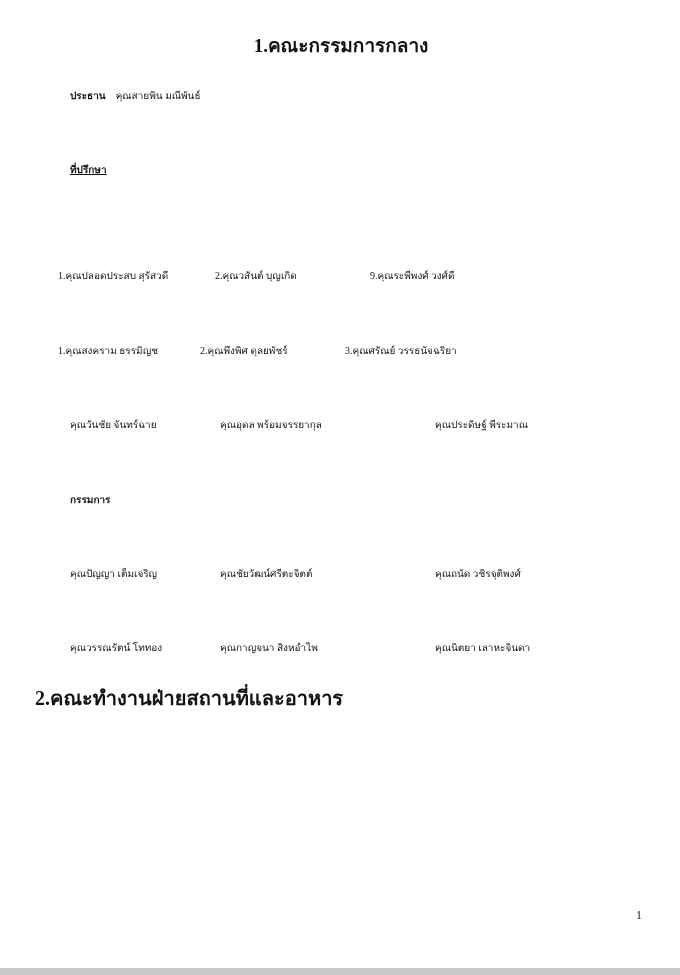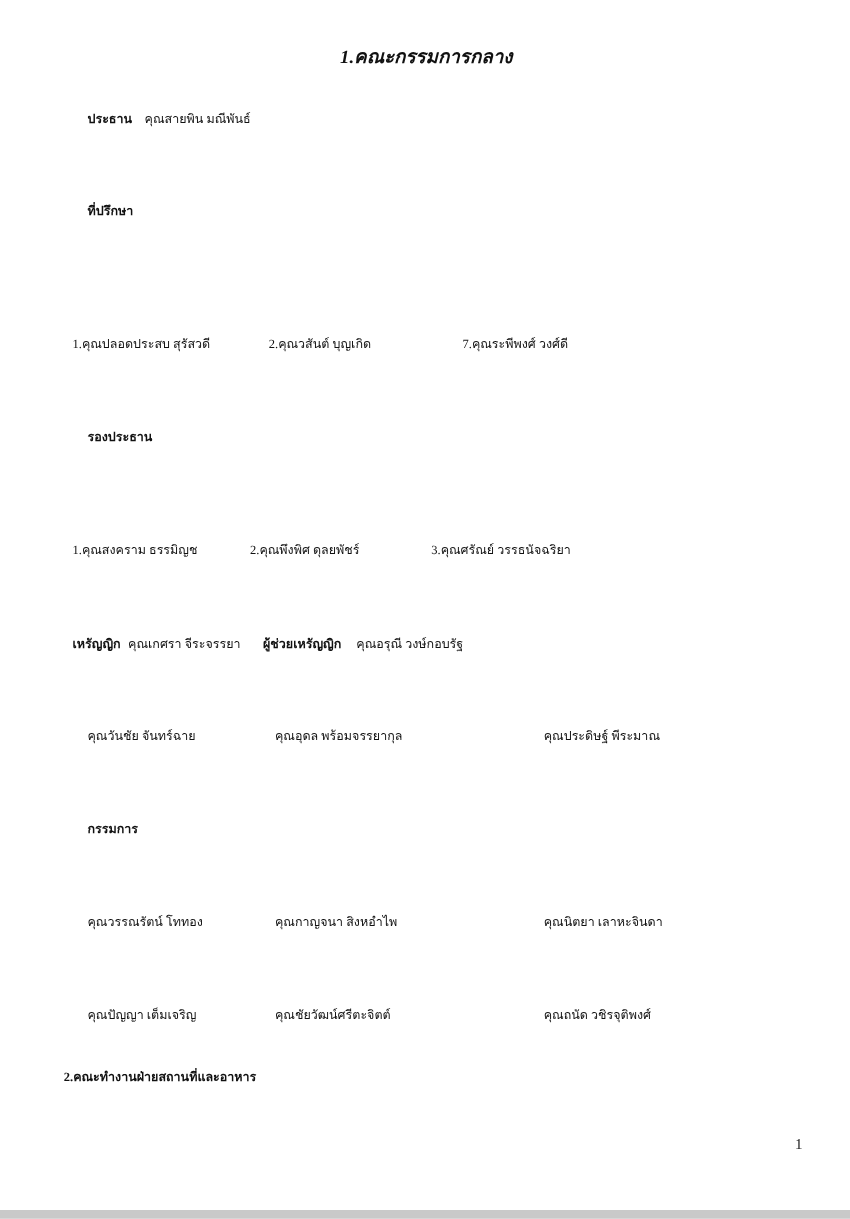--- a/index.html
+++ b/index.html
@@ -12,34 +12,34 @@
     position: relative;
   }
   .page { position: relative; width: 680px; height: 975px; background: #fff; }
   .content { padding: 34px 28px 0 30px; }
   .line {
     line-height: 24.8px;
     font-size: 10px;
     white-space: pre;
   }
   .b { font-weight: bold; }
-  .u { }
+  .u { text-decoration: underline; }
   .center { text-align: center; }
-  .title-line { font-size: 15px; font-style: italic; }
-  .sec-title { font-size: 10px; margin-left: 16px; }
+  .title-line { font-size: 19px; }
+  .sec-title { font-size: 20px; }
   .ind5  { padding-left: 5px; }
   .ind13 { padding-left: 13px; }
   .ind25 { padding-left: 25px; }
   .lbl     { margin-right: 10px; }
   .lbl-sm  { margin-right: 6px; }
   .cols span { display: inline-block; }
   .row-adv span:nth-child(1) { min-width: 157px; font-family: Liberation Serif, serif; }
   .row-adv span:nth-child(2) { min-width: 155px; margin-top: 32px; }
   .row-vice span:nth-child(1) { min-width: 142px; }
-  .row-vice span:nth-child(2) { min-width: 145px; margin-top: 16px; }
+  .row-vice span:nth-child(2) { min-width: 145px; }
   .row-dir span:nth-child(1) { min-width: 150px; }
   .row-dir span:nth-child(2) { min-width: 215px; }
   .gap-mid { margin-left: 18px; margin-right: 12px; }
   .page-number {
     position: absolute; top: 908px; right: 38px;
     font-size: 12px; color: #222;
   }
   .bottom-bar {
     position: absolute; left: 0; bottom: 0;
     width: 680px; height: 7px;
@@ -56,47 +56,41 @@
 
     <div class="line ind25">
       <span class="b lbl">ประธาน</span><span>คุณสายพิน มณีพันธ์</span>
     </div>
 
     <div class="line ind25">
       <span class="b u">ที่ปรึกษา</span>
     </div>
 
     <div class="line ind13 cols row-adv">
-      <span>1.คุณปลอดประสบ สุรัสวดี</span><span>2.คุณวสันต์ บุญเกิด</span><span>7.คุณระพีพงศ์ วงศ์ดี</span>
+      <span>1.คุณปลอดประสบ สุรัสวดี</span><span>2.คุณวสันต์ บุญเกิด</span><span>9.คุณระพีพงศ์ วงศ์ดี</span>
     </div>
 
-    <div class="line ind25">
-      <span class="b">รองประธาน</span>
-    </div>
 
     <div class="line ind13 cols row-vice">
       <span>1.คุณสงคราม ธรรมิญช</span><span>2.คุณพึงพิศ ดุลยพัชร์</span><span>3.คุณศรัณย์ วรรธนัจฉริยา</span>
     </div>
 
-    <div class="line ind13">
-      <span class="b lbl-sm">เหรัญญิก</span><span>คุณเกศรา จีระจรรยา</span><span class="b gap-mid">ผู้ช่วยเหรัญญิก</span><span>คุณอรุณี วงษ์กอบรัฐ</span>
-    </div>
 
     <div class="line ind25 cols row-dir">
       <span>คุณวันชัย จันทร์ฉาย</span><span>คุณอุดล พร้อมจรรยากุล</span><span>คุณประดิษฐ์ พีระมาณ</span>
     </div>
 
     <div class="line ind25">
       <span class="b">กรรมการ</span>
     </div>
     <div class="line ind25 cols row-dir">
-      <span>คุณวรรณรัตน์ โททอง</span><span>คุณกาญจนา สิงหอำไพ</span><span>คุณนิตยา เลาหะจินดา</span>
+      <span>คุณปัญญา เต็มเจริญ</span><span>คุณชัยวัฒน์ศรีตะจิตต์</span><span>คุณถนัด วชิรจุติพงศ์</span>
     </div>
     <div class="line ind25 cols row-dir">
-      <span>คุณปัญญา เต็มเจริญ</span><span>คุณชัยวัฒน์ศรีตะจิตต์</span><span>คุณถนัด วชิรจุติพงศ์</span>
+      <span>คุณวรรณรัตน์ โททอง</span><span>คุณกาญจนา สิงหอำไพ</span><span>คุณนิตยา เลาหะจินดา</span>
     </div>
 
 
     <div class="line b ind5 sec-title">2.คณะทำงานฝ่ายสถานที่และอาหาร</div>
 
   </div>
 
   <div class="page-number">1</div>
   <div class="bottom-bar"></div>
 </div>

